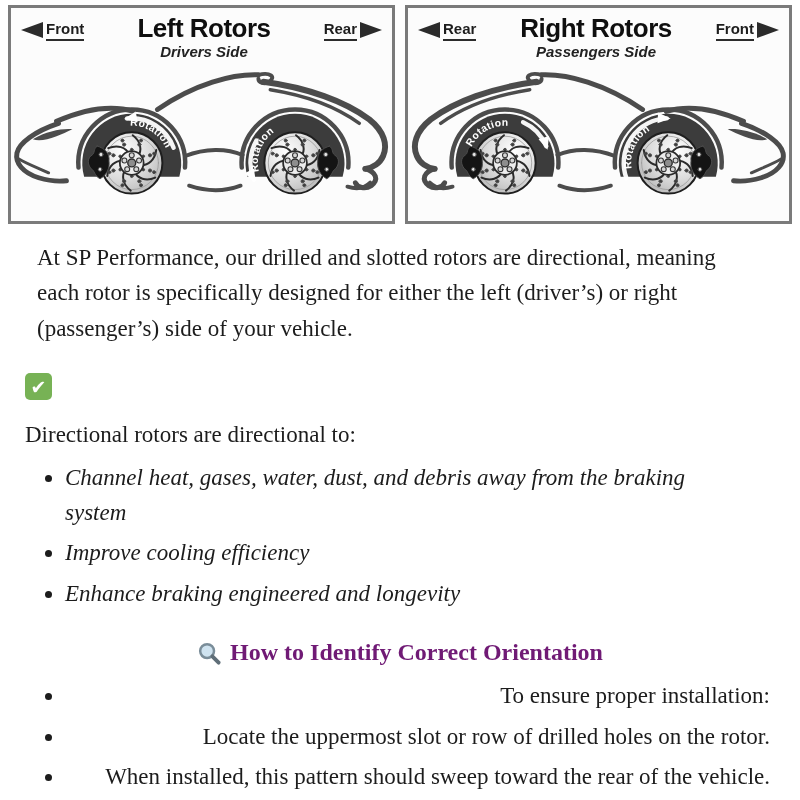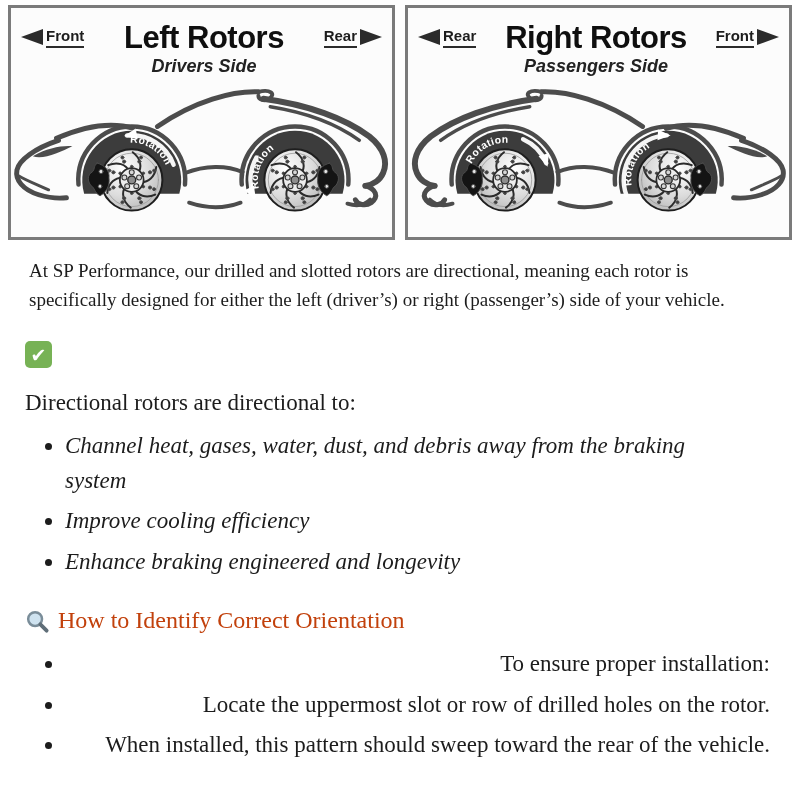--- a/index.html
+++ b/index.html
@@ -1,43 +1,43 @@
 <!DOCTYPE html>
 <html lang="en"><head>
 <meta charset="utf-8">
 <style>
   html,body{margin:0;padding:0;background:#ffffff;}
   body{width:800px;font-family:"Liberation Serif",serif;color:#1c1c1c;}
 
   
   .diagram-row{display:flex;gap:10px;padding:5px 8px 0 8px;}
   .panel{flex:1;border:3px solid #7b7b7b;background:#fcfcfc;margin:0;min-width:0;}
-  .panel-header{display:grid;grid-template-columns:auto 1fr auto;align-items:start;padding:14px 10px 0 10px;}
+  .panel-header{display:grid;grid-template-columns:auto 1fr auto;align-items:start;padding:7px 10px 0 10px;}
   .titles{text-align:center;}
-  .panel-title{font-family:"Liberation Sans",sans-serif;font-weight:700;font-size:31px;line-height:1.05;letter-spacing:-.5px;color:#0f0f0f;}
-  .panel-subtitle{font-family:"Liberation Sans",sans-serif;font-weight:700;font-style:italic;font-size:18px;color:#222;margin-top:1px;}
+  .panel-title{font-family:"Liberation Sans",sans-serif;font-weight:700;font-size:26px;line-height:1.05;letter-spacing:-.5px;color:#0f0f0f;}
+  .panel-subtitle{font-family:"Liberation Sans",sans-serif;font-weight:700;font-style:italic;font-size:15px;color:#222;margin-top:1px;}
   .dir{display:flex;align-items:center;gap:3px;margin-top:5px;}
   .dir-label{font-family:"Liberation Sans",sans-serif;font-weight:700;font-size:15px;color:#1d1d1d;border-bottom:2.5px solid #2b2b2b;line-height:1.25;}
   .tri{width:0;height:0;border-top:8px solid transparent;border-bottom:8px solid transparent;display:inline-block;}
   .tri-left{border-right:22px solid #2b2b2b;}
   .tri-right{border-left:22px solid #2b2b2b;}
   .car-svg{display:block;width:100%;height:auto;margin-top:0;}
 
   
   article{padding:0 25px 14px 25px;}
-  .intro{font-size:19px;line-height:1.56;margin:16px 0 0 4px;max-width:700px;}
+  .intro{font-size:23px;line-height:1.56;margin:16px 0 0 12px;max-width:700px;}
   h2.section{font-size:24px;font-weight:700;color:#000;margin:26px 0 0 0;display:flex;align-items:center;gap:11px;}
   .check-icon{width:27px;height:27px;border-radius:5px;background:#77B255;display:inline-flex;align-items:center;justify-content:center;
     color:#fff;font-size:19px;font-weight:700;font-family:"DejaVu Sans",sans-serif;flex:0 0 auto;}
   .lead{font-size:23px;margin:22px 0 0 0;}
   ul{margin:13px 0 0 0;padding-left:40px;}
   li{font-size:23px;line-height:1.5;margin-bottom:6px;}
   ul.list-a li{max-width:660px;font-style:italic;}
   ul.list-b li{max-width:705px;text-align:right;}
-  h3.section-light{font-size:24px;font-weight:400;color:#c2410c;margin:28px 0 0 0;display:flex;align-items:center;gap:8px;}
+  h3.section-light{font-size:24px;font-weight:700;color:#701a75;margin:28px 0 0 0;display:flex;align-items:center;gap:8px;justify-content:center;}
   .mag-icon{flex:0 0 auto;margin-top:2px;}
 </style>
 </head>
 <body>
 
 <svg width="0" height="0" style="position:absolute" aria-hidden="true">
   <defs>
     <radialGradient id="rotG" cx="35%" cy="32%" r="80%">
       <stop offset="0%" stop-color="#ffffff"></stop>
       <stop offset="55%" stop-color="#dcdcdc"></stop>

